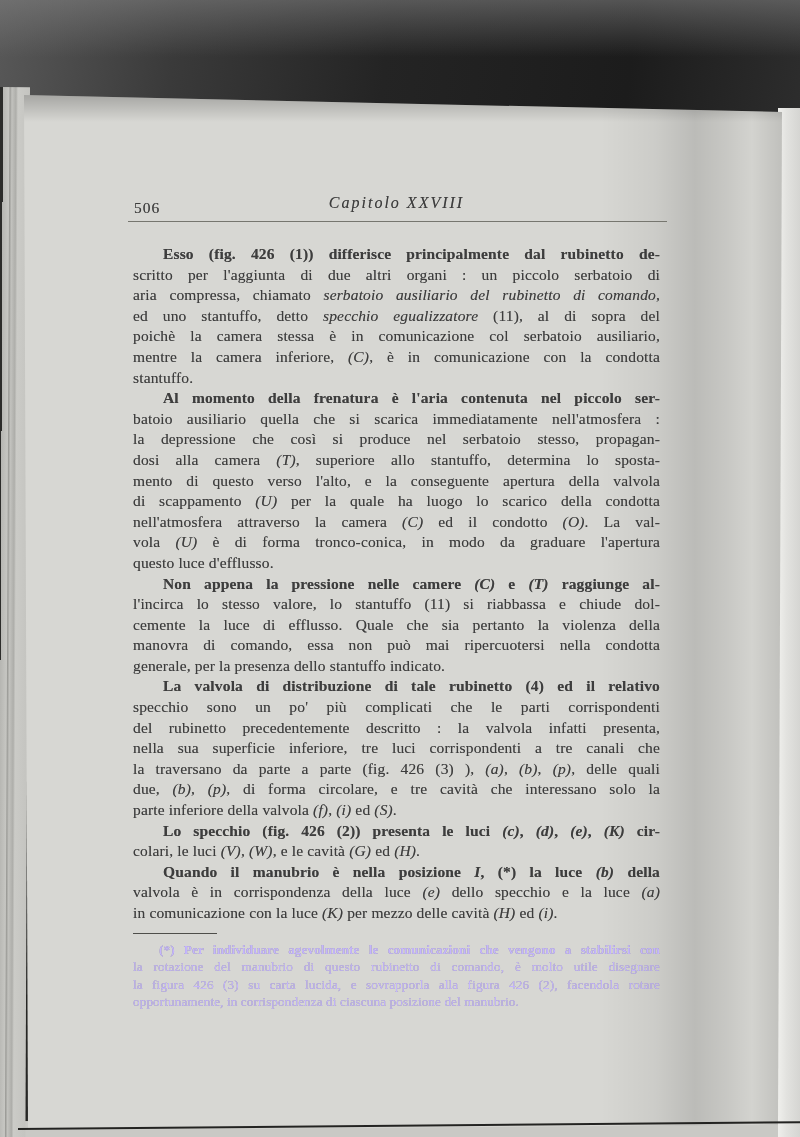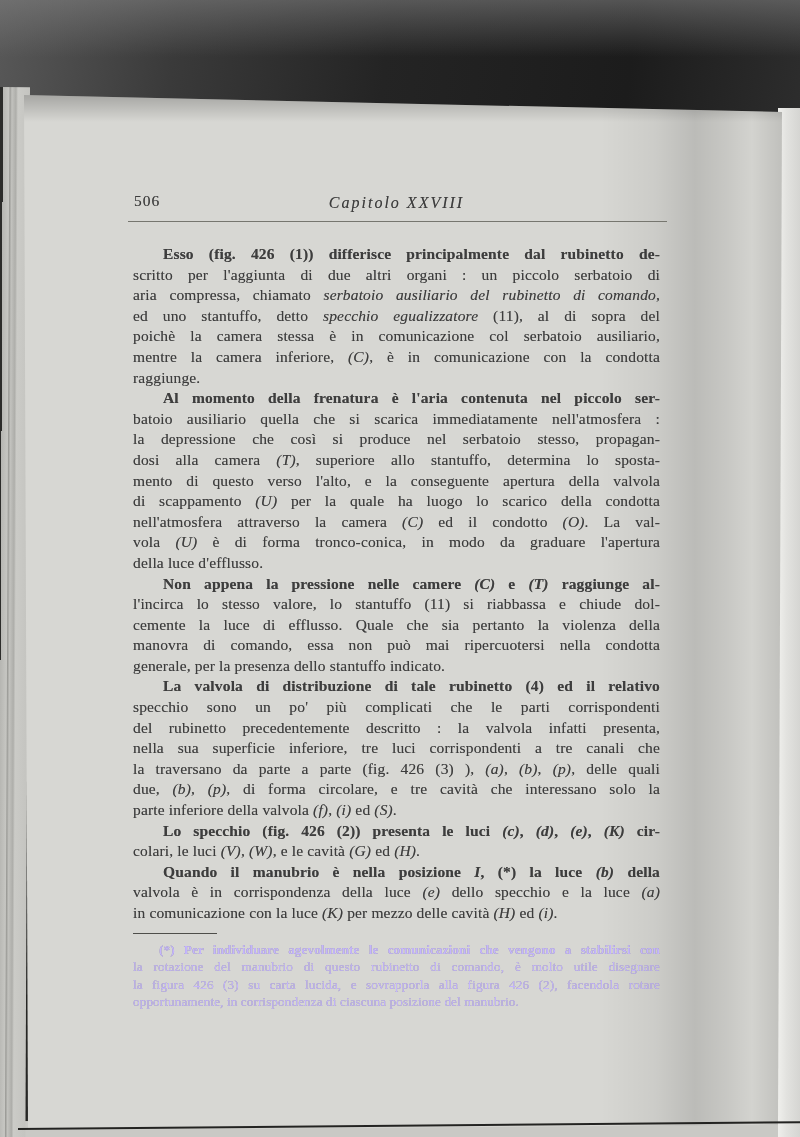--- a/index.html
+++ b/index.html
@@ -68,21 +68,21 @@
   }
   
   .content {
     position: absolute; left: 133px; top: 190px; width: 527px;
     color: var(--ink, #3d3d3d);
     z-index: 7;
     text-shadow: 0 0 0.5px rgba(70,70,70,0.55);
   }
   .page-head { position: relative; height: 33px; }
   .page-num {
-    position: absolute; left: 1px; top: 2px;
+    position: absolute; left: 1px; top: 9px;
     font-size: 15.5px; letter-spacing: 1px;
   }
   .running-title {
     position: absolute; left: 0; top: 4px; width: 100%;
     text-align: center; font-style: italic;
     font-size: 16px; letter-spacing: 2px;
   }
   .head-rule {
     position: absolute; left: -5px; right: -7px; top: 31px;
     border-top: 1.3px solid #76766f;
@@ -129,32 +129,32 @@
     </div>
 
     <div class="page-body">
         <div class="para">
           <div class="line first">Esso (fig. 426 (1)) differisce principalmente dal rubinetto de-</div>
           <div class="line">scritto per l'aggiunta di due altri organi : un piccolo serbatoio di</div>
           <div class="line">aria compressa, chiamato <i>serbatoio ausiliario del rubinetto di comando</i>,</div>
           <div class="line">ed uno stantuffo, detto <i>specchio egualizzatore</i> (11), al di sopra del</div>
           <div class="line">poichè la camera stessa è in comunicazione col serbatoio ausiliario,</div>
           <div class="line">mentre la camera inferiore, <i>(C)</i>, è in comunicazione con la condotta</div>
-          <div class="line last">raggiunge.</div>
+          <div class="line last">stantuffo.</div>
         </div>
         <div class="para">
           <div class="line first">Al momento della frenatura è l'aria contenuta nel piccolo ser-</div>
           <div class="line">batoio ausiliario quella che si scarica immediatamente nell'atmosfera :</div>
           <div class="line">la depressione che così si produce nel serbatoio stesso, propagan-</div>
           <div class="line">dosi alla camera <i>(T)</i>, superiore allo stantuffo, determina lo sposta-</div>
           <div class="line">mento di questo verso l'alto, e la conseguente apertura della valvola</div>
           <div class="line">di scappamento <i>(U)</i> per la quale ha luogo lo scarico della condotta</div>
           <div class="line">nell'atmosfera attraverso la camera <i>(C)</i> ed il condotto <i>(O)</i>. La val-</div>
           <div class="line">vola <i>(U)</i> è di forma tronco-conica, in modo da graduare l'apertura</div>
-          <div class="line last">della luce d'efflusso.</div>
+          <div class="line last">questo luce d'efflusso.</div>
         </div>
         <div class="para">
           <div class="line first">Non appena la pressione nelle camere <i>(C)</i> e <i>(T)</i> raggiunge al-</div>
           <div class="line">l'incirca lo stesso valore, lo stantuffo (11) si riabbassa e chiude dol-</div>
           <div class="line">cemente la luce di efflusso. Quale che sia pertanto la violenza della</div>
           <div class="line">manovra di comando, essa non può mai ripercuotersi nella condotta</div>
           <div class="line last">generale, per la presenza dello stantuffo indicato.</div>
         </div>
         <div class="para">
           <div class="line first">La valvola di distribuzione di tale rubinetto (4) ed il relativo</div>

